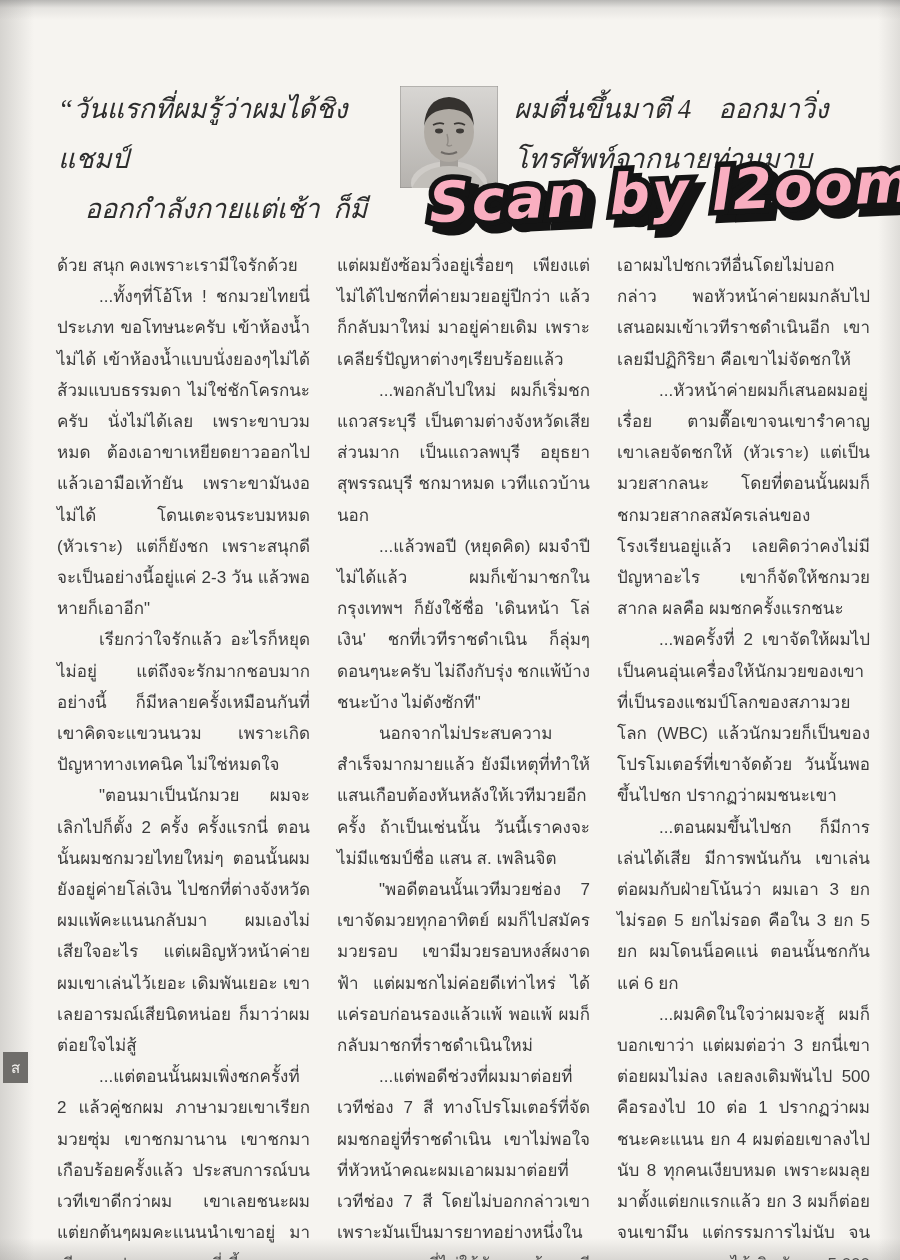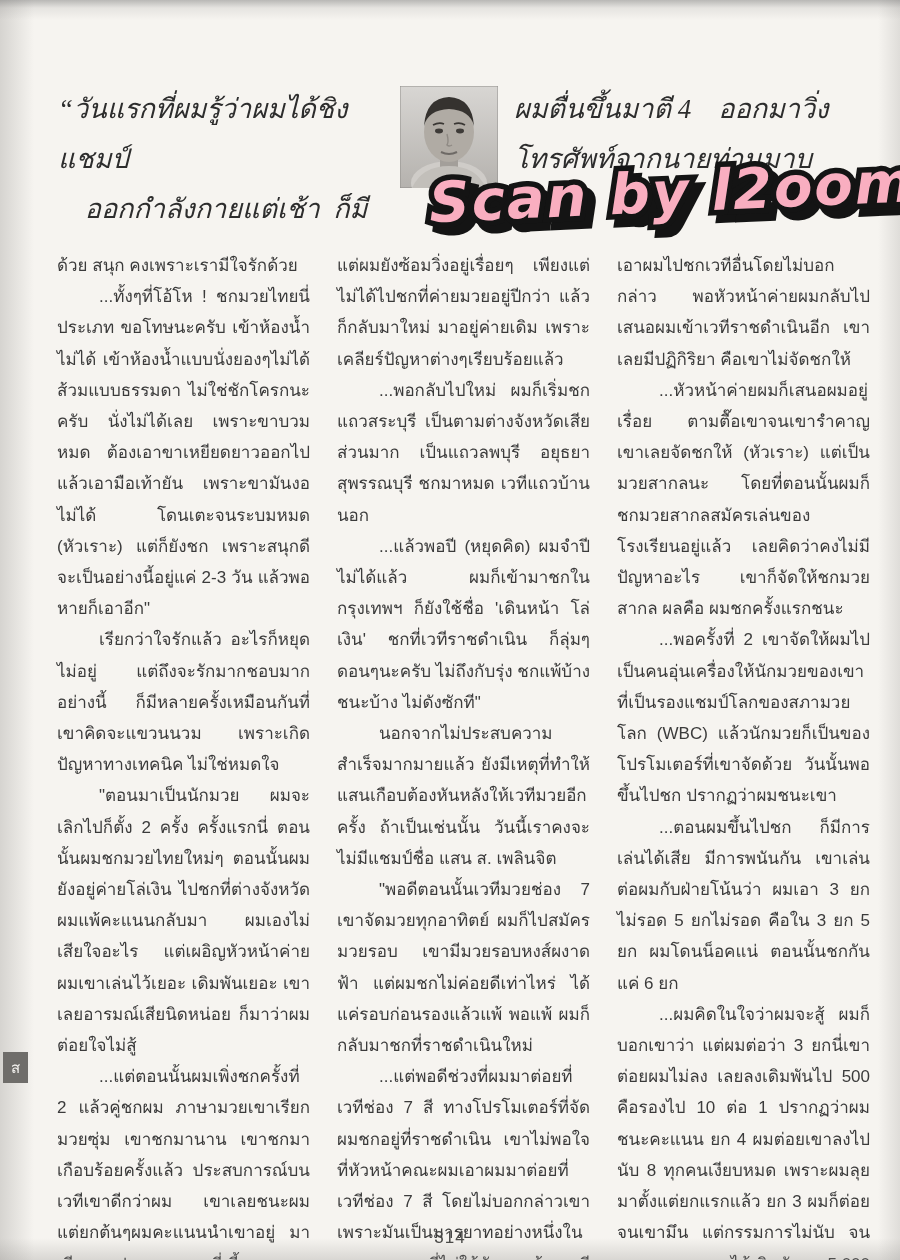--- a/index.html
+++ b/index.html
@@ -131,15 +131,14 @@
       <p class="indent">...หัวหน้าค่ายผมก็เสนอผมอยู่เรื่อย ตามตื๊อเขาจนเขารำคาญ เขาเลยจัดชกให้ (หัวเราะ) แต่เป็นมวยสากลนะ โดยที่ตอนนั้นผมก็ชกมวยสากลสมัครเล่นของโรงเรียนอยู่แล้ว เลยคิดว่าคงไม่มีปัญหาอะไร เขาก็จัดให้ชกมวยสากล ผลคือ ผมชกครั้งแรกชนะ</p>
       <p class="indent">...พอครั้งที่ 2 เขาจัดให้ผมไปเป็นคนอุ่นเครื่องให้นักมวยของเขาที่เป็นรองแชมป์โลกของสภามวยโลก (WBC) แล้วนักมวยก็เป็นของโปรโมเตอร์ที่เขาจัดด้วย วันนั้นพอขึ้นไปชก ปรากฏว่าผมชนะเขา</p>
       <p class="indent">...ตอนผมขึ้นไปชก ก็มีการเล่นได้เสีย มีการพนันกัน เขาเล่นต่อผมกับฝ่ายโน้นว่า ผมเอา 3 ยกไม่รอด 5 ยกไม่รอด คือใน 3 ยก 5 ยก ผมโดนน็อคแน่ ตอนนั้นชกกันแค่ 6 ยก</p>
       <p class="indent">...ผมคิดในใจว่าผมจะสู้ ผมก็บอกเขาว่า แต่ผมต่อว่า 3 ยกนี่เขาต่อยผมไม่ลง เลยลงเดิมพันไป 500 คือรองไป 10 ต่อ 1 ปรากฏว่าผมชนะคะแนน ยก 4 ผมต่อยเขาลงไปนับ 8 ทุกคนเงียบหมด เพราะผมลุยมาตั้งแต่ยกแรกแล้ว ยก 3 ผมก็ต่อยจนเขามึน แต่กรรมการไม่นับ จนผมชนะคะแนน ได้เดิมพันมา 5,000 กว่าบาท (หัวเราะ) เดิมพันตัวเอง</p>
 
     </div>
   </div>
 
   <div class="side-tab">ส</div>
 
-  <div class="footer">314</div>
 
 </div>
 
 </body></html>

